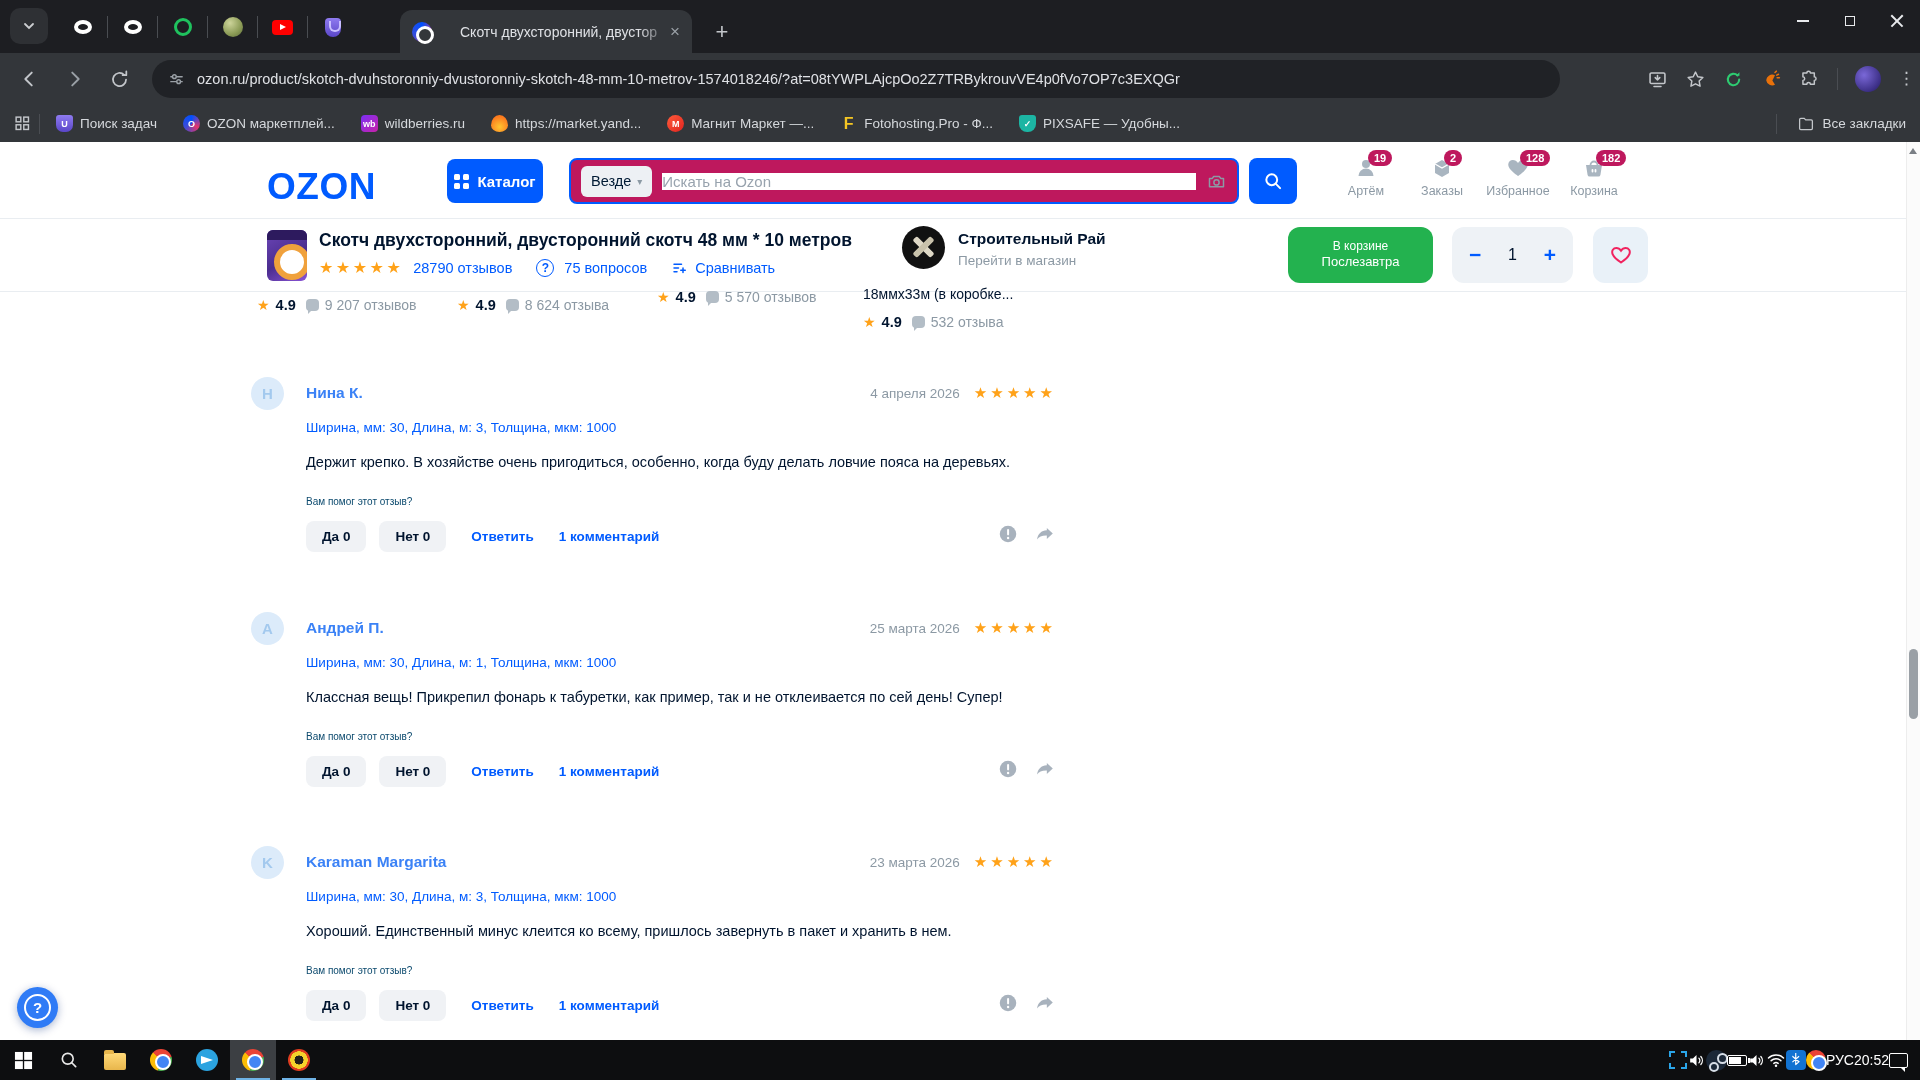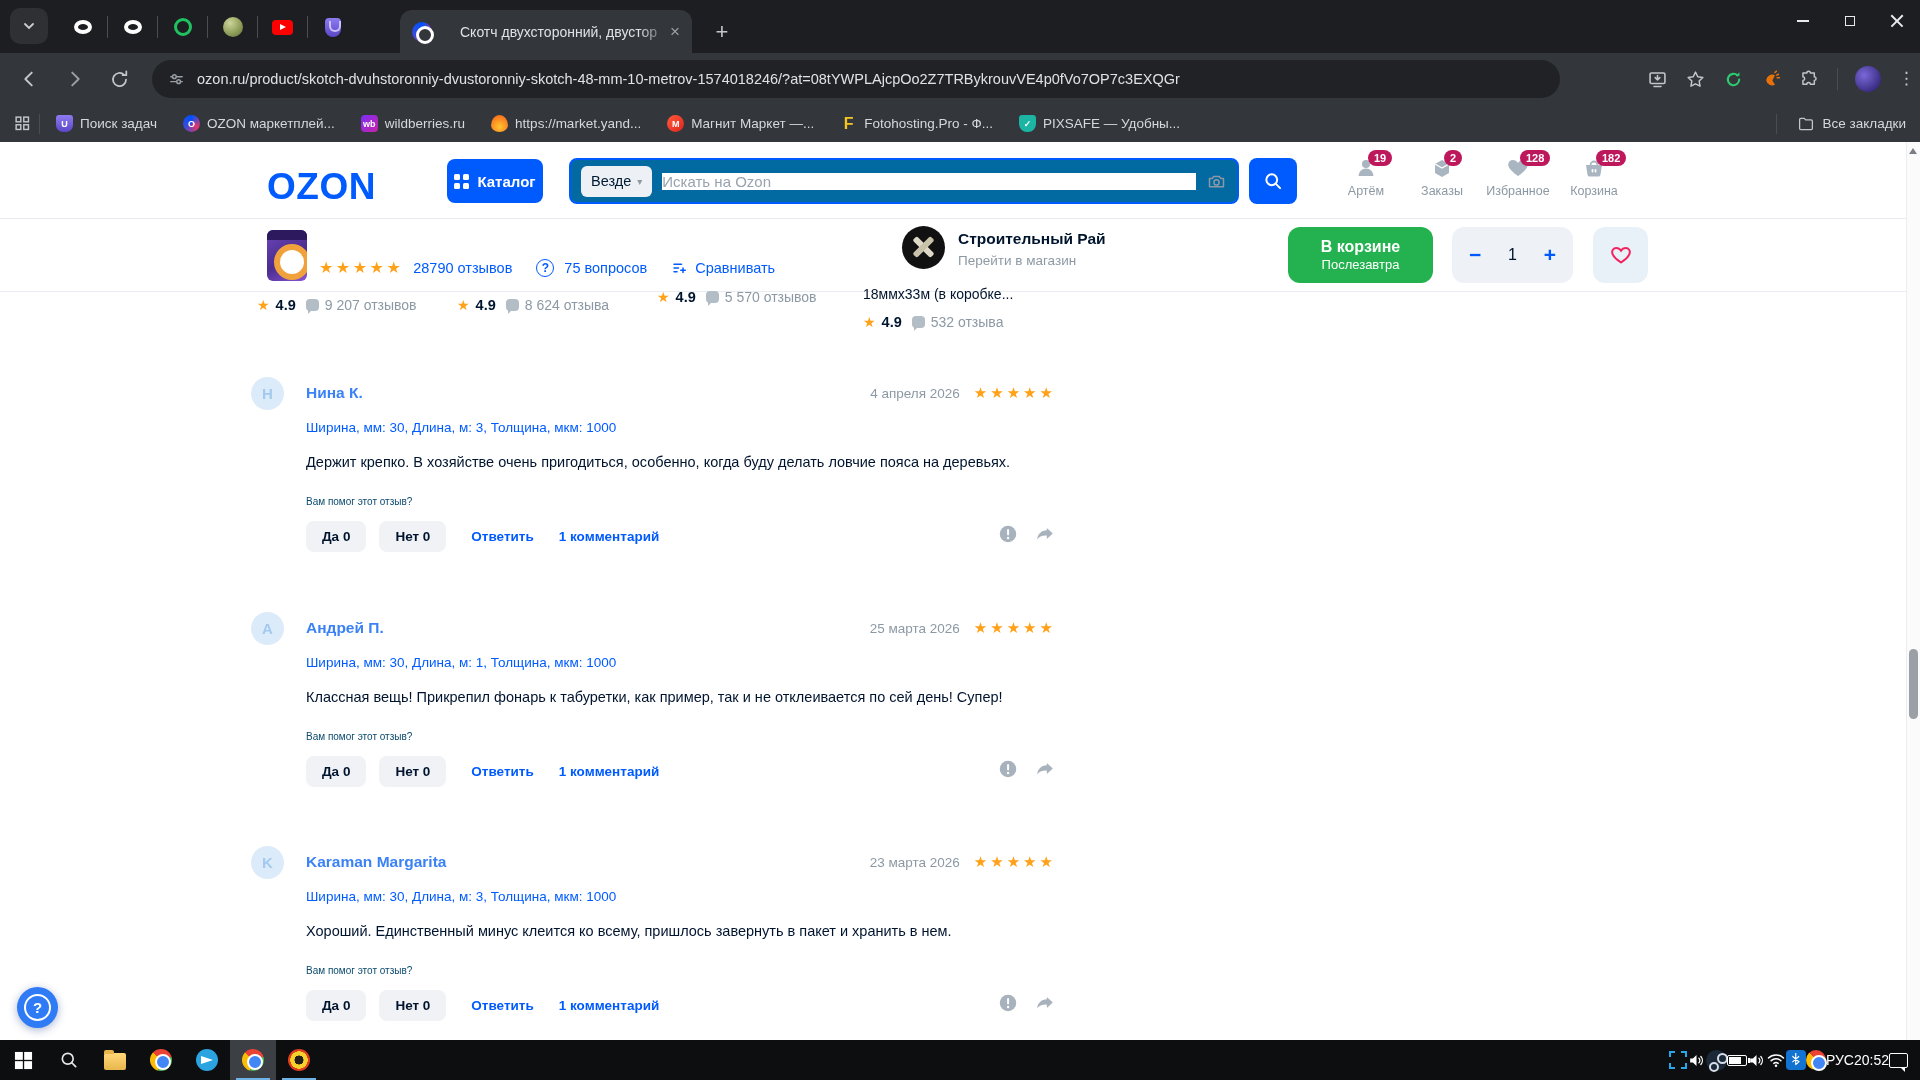--- a/index.html
+++ b/index.html
@@ -55,21 +55,21 @@
   .allbooks{margin-left:auto;display:flex;align-items:center;gap:8px}
 
   
   .content{position:absolute;top:142px;left:0;width:1920px;height:898px;background:#fff;overflow:hidden}
   .hdr-divider{position:absolute;left:0;width:1920px;height:1px;background:#e9edf1}
 
   .ozon-logo{position:absolute;left:267px;top:24px;font-size:37px;font-weight:800;color:#005bff;letter-spacing:.5px}
   .catalog-btn{position:absolute;left:447px;top:17px;width:96px;height:44px;background:#005bff;border-radius:8px;display:flex;align-items:center;justify-content:center;gap:8px;color:#fff;font-size:15px;font-weight:bold}
   .grid4{width:15px;height:15px;display:grid;grid-template-columns:6px 6px;grid-template-rows:6px 6px;gap:3px}
   .grid4 i{background:#fff;border-radius:1.5px}
-  .searchwrap{position:absolute;left:569px;top:16px;width:670px;height:46px;border:2px solid #005bff;border-radius:8px;background:#0369a1;display:flex;align-items:center;padding:0 10px;gap:10px}
+  .searchwrap{position:absolute;left:569px;top:16px;width:670px;height:46px;border:2px solid #005bff;border-radius:8px;background:#be185d;display:flex;align-items:center;padding:0 10px;gap:10px}
   .scope-chip{background:#edf0f4;border-radius:6px;height:31px;display:flex;align-items:center;gap:6px;padding:0 10px;font-size:14.5px;color:#001a34;flex:0 0 auto}
   .scope-caret{color:#8c99a4;font-size:10px}
   .search-input{flex:1;border:none;outline:none;font-size:15px;color:#001a34;font-family:"Liberation Sans",sans-serif}
   .search-input::placeholder{color:#98a3ae}
   .search-btn{position:absolute;left:1249px;top:16px;width:48px;height:46px;background:#005bff;border-radius:8px;display:flex;align-items:center;justify-content:center}
   .hdr-nav{position:absolute;left:1328px;top:8px;display:flex}
   .nav-item{width:76px;display:flex;flex-direction:column;align-items:center;position:relative;padding-top:6px}
   .nav-label{font-size:12.5px;color:#8c99a4;margin-top:4px}
   .nav-badge{position:absolute;top:0px;left:40px;background:#be185d;color:#fff;font-size:11px;font-weight:bold;border-radius:9px;padding:1.5px 6px;line-height:1.2}
 
@@ -83,21 +83,21 @@
   .plink{color:#005bff;font-size:14.5px;font-weight:500}
   .qcircle{width:18px;height:18px;border:1.7px solid #005bff;border-radius:50%;color:#005bff;font-size:12px;font-weight:bold;display:flex;align-items:center;justify-content:center;margin-left:14px}
   .cmp-ic{margin-left:14px}
   .seller-logo{position:absolute;left:902px;top:84px;width:43px;height:43px;border-radius:50%;background:#111;overflow:hidden}
   .seller-logo i{position:absolute;left:9px;top:18px;width:25px;height:6px;background:#ded8c6;border-radius:2px}
   .seller-logo i:first-child{transform:rotate(45deg)}
   .seller-logo i:last-child{transform:rotate(-45deg);background:#c9c2ab}
   .seller-name{position:absolute;left:958px;top:88px;font-size:15.5px;font-weight:600;color:#00142e}
   .seller-sub{position:absolute;left:958px;top:111px;font-size:13.5px;color:#8c99a4}
   .cart-btn{position:absolute;left:1288px;top:85px;width:145px;height:56px;background:#23b24f;border-radius:12px;color:#fff;display:flex;flex-direction:column;align-items:center;justify-content:center;line-height:1.25}
-  .cart-btn .l1{font-size:16px;font-weight:bold}
+  .cart-btn .l1{font-size:12px;font-weight:normal}
   .cart-btn .l2{font-size:13px}
   .stepper{position:absolute;left:1452px;top:85px;width:121px;height:56px;background:#eef2f6;border-radius:12px;display:flex;align-items:center;justify-content:space-between;padding:0 17px}
   .step-sign{color:#005bff;font-size:21px;font-weight:bold}
   .step-qty{color:#00142e;font-size:16px}
   .fav-btn{position:absolute;left:1593px;top:85px;width:55px;height:56px;background:#e9f1f8;border-radius:12px;display:flex;align-items:center;justify-content:center}
 
   
   .rrow{position:absolute;display:flex;align-items:center;gap:6px;white-space:nowrap}
   .rstar{color:#ffa219;font-size:14px}
   .rval{font-size:14.5px;font-weight:bold;color:#00142e}
@@ -373,20 +373,21 @@
           <rect x="9.6" y="13" width="1.8" height="3.4" rx=".9" fill="#fff"></rect>
           <rect x="12.6" y="13" width="1.8" height="3.4" rx=".9" fill="#fff"></rect>
         </svg>
       <span class="nav-badge">182</span>
       <span class="nav-label">Корзина</span>
     </div>
   </div>
   <div class="hdr-divider" style="top:76px"></div>
 
   <div class="pthumb"></div>
+  <div class="ptitle">Скотч двухсторонний, двусторонний скотч 48 мм * 10 метров</div>
   <div class="pmeta">
     <span class="stars">★★★★★</span>
     <span class="plink">28790 отзывов</span>
     <span class="qcircle">?</span>
     <span class="plink">75 вопросов</span>
     <svg class="cmp-ic" width="18" height="18" viewBox="0 0 24 24">
         <g stroke="#005bff" stroke-width="2" stroke-linecap="round">
           <line x1="4" y1="7" x2="14" y2="7"></line>
           <line x1="4" y1="12" x2="10" y2="12"></line>
           <line x1="4" y1="17" x2="8" y2="17"></line>

